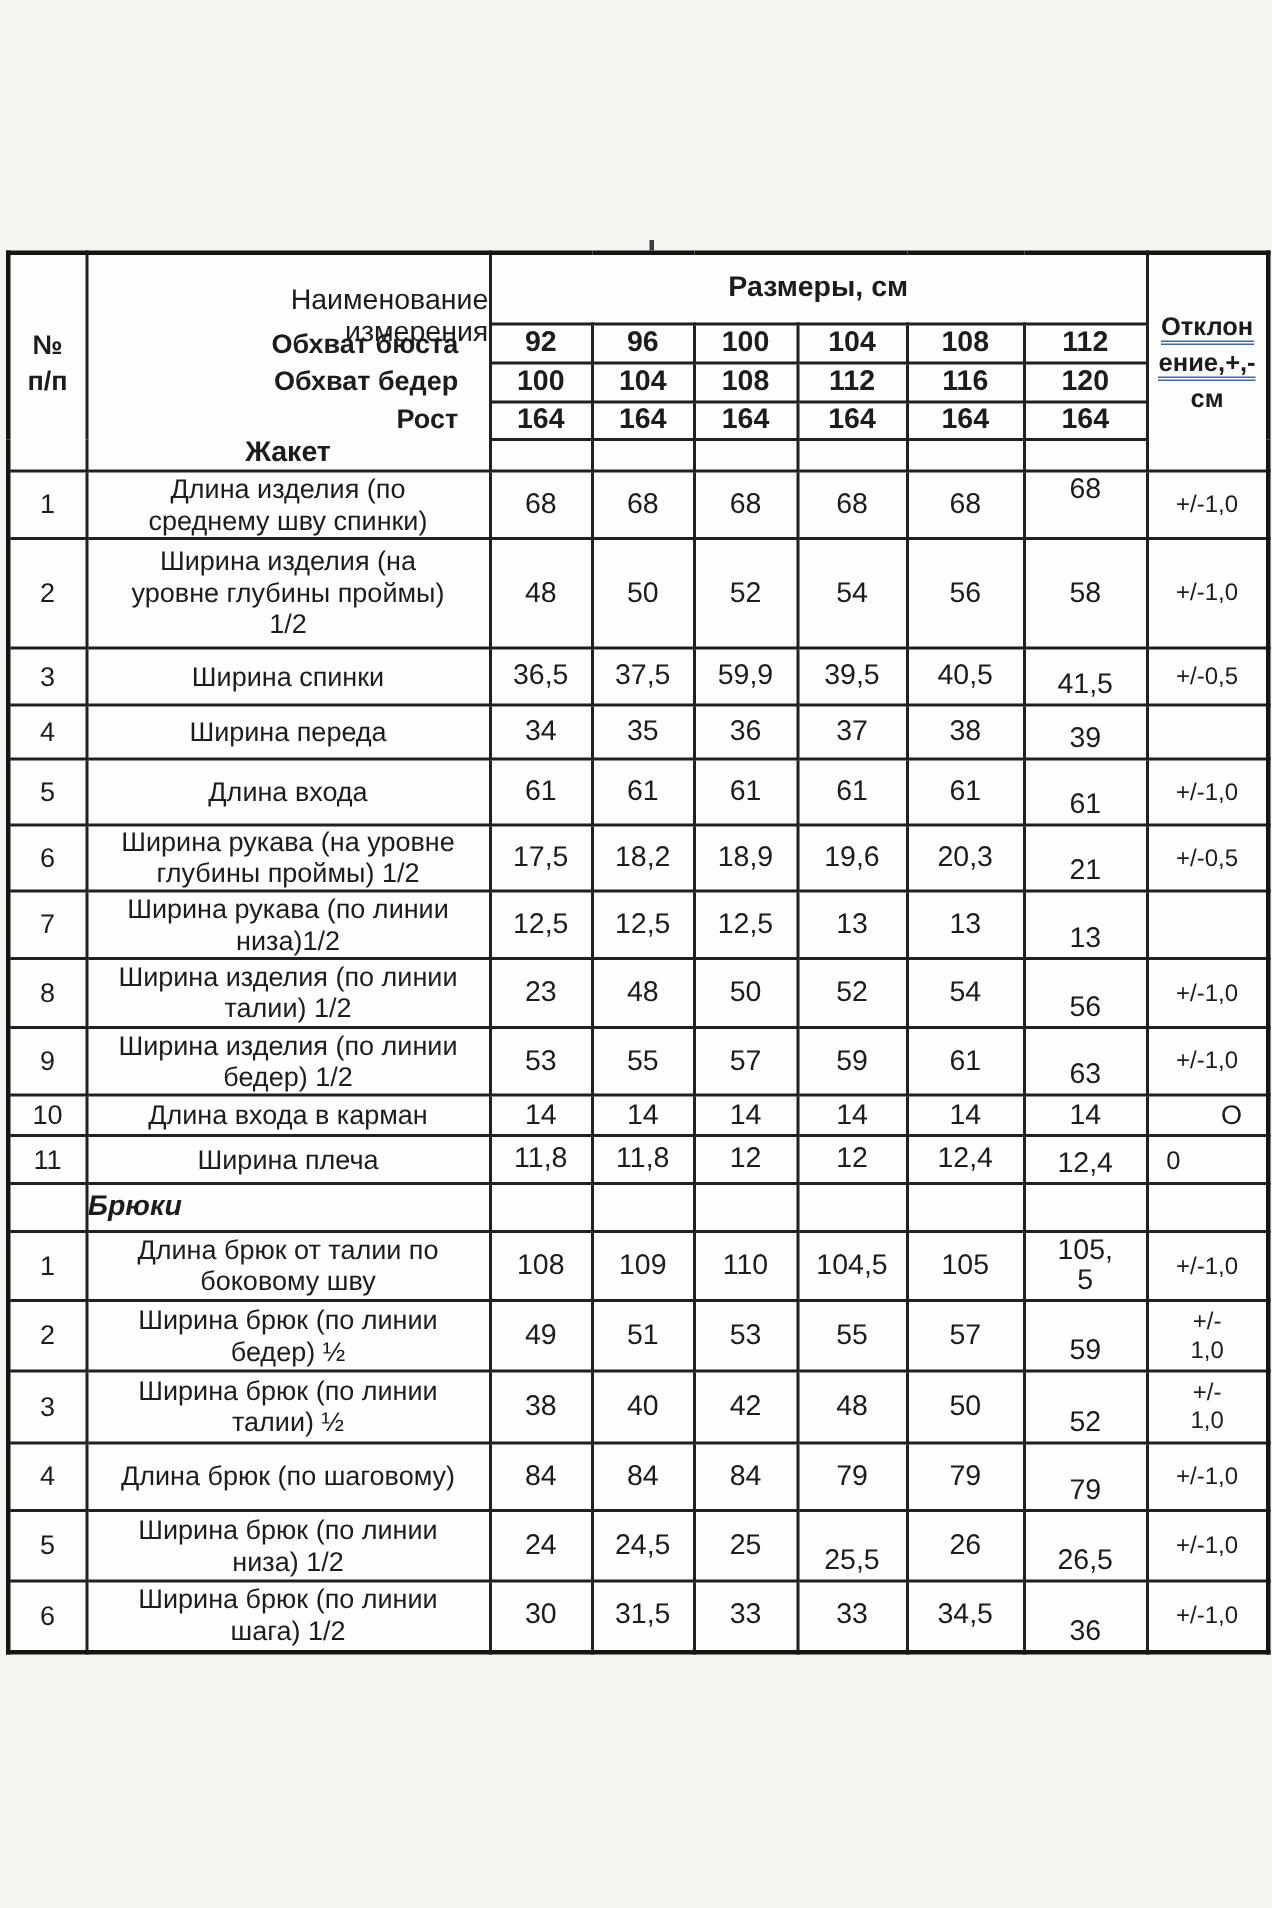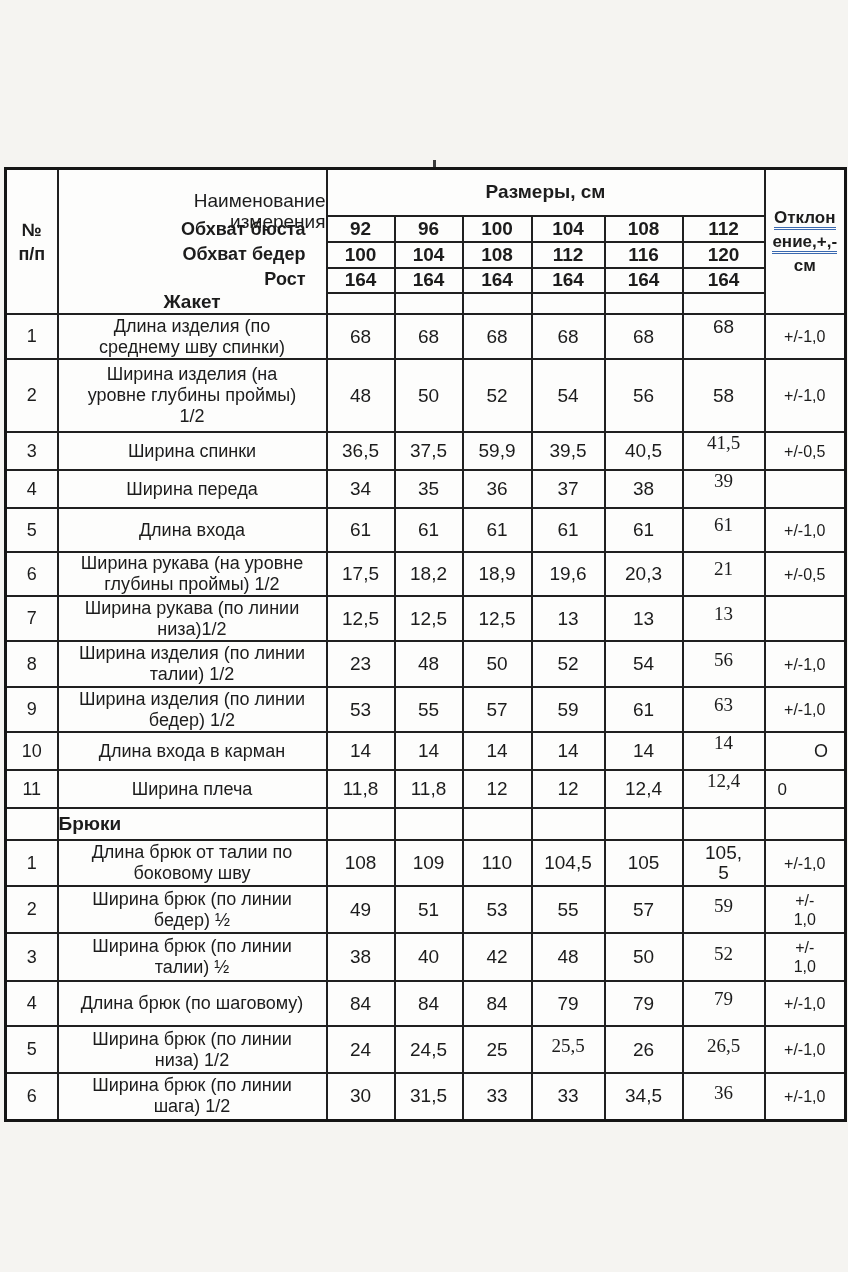--- a/index.html
+++ b/index.html
@@ -33,23 +33,23 @@
   .nh-param.first { height:26px; line-height:26px; }
   .nh-section { height:21px; line-height:20px; text-align:center; font-weight:bold; font-size:19px; }
   td.c-sizes { text-align:center; vertical-align:middle; font-weight:bold; font-size:19px;margin-left:40px; }
   td.c-dev { text-align:center; vertical-align:middle; font-weight:bold; font-size:17px; line-height:24px; }
   .dev-u { border-bottom:3px double #3a69b0; padding-bottom:0px; }
   td.size-h { text-align:center; vertical-align:middle; font-weight:bold; font-size:19px; }
 
   
   td.num-cell { text-align:center; vertical-align:middle; font-size:18px; }
   td.name-cell { text-align:center; vertical-align:middle; padding:2px 6px 2px 8px; font-size:18px; line-height:21px; white-space:pre-line;margin-top:16px; }
-  td.section-cell { text-align:left; vertical-align:middle; padding-left:8px; font-weight:bold; font-size:19px; }
+  td.section-cell { text-align:left; vertical-align:middle; padding-left:8px; font-weight:bold; font-size:19px;font-style:italic; }
   td.val { text-align:center; vertical-align:middle; font-size:19px; white-space:pre-line; line-height:20px; }
-  td.val.low { vertical-align:bottom; padding-bottom:16px;font-family:Liberation Serif, serif; }
+  td.val.low { vertical-align:bottom; padding-bottom:2px; }
   td.val.hi { vertical-align:top; padding-top:2px; }
   td.dev-cell { text-align:center; vertical-align:middle; font-size:16px; line-height:19px; white-space:pre-line; }
   td.dev-cell.dev-right { text-align:right; padding-right:16px; font-size:18px; }
   td.dev-cell.dev-left { text-align:left; padding-left:12px; font-size:17px; }
 </style>
 </head>
 <body>
 
 <div class="page" style="background: rgb(245, 244, 241); color: rgb(28, 28, 28);">
   <div class="tick"></div>

